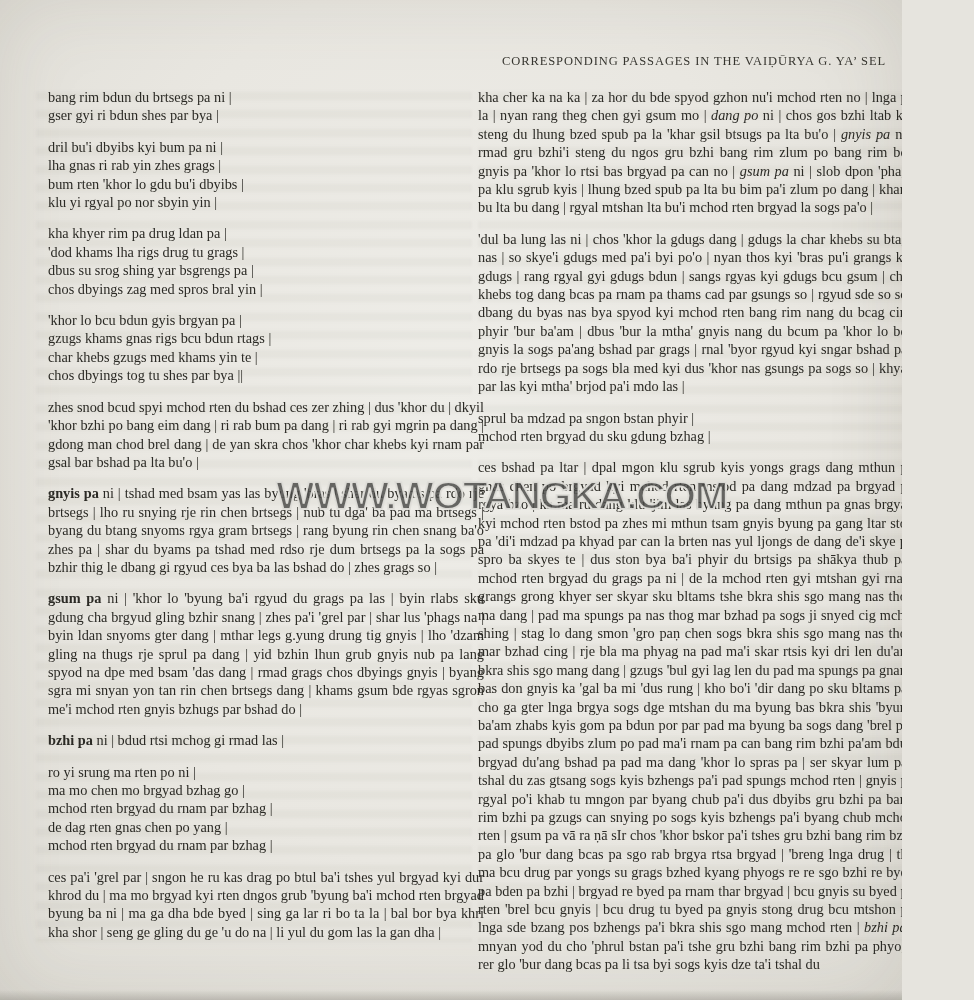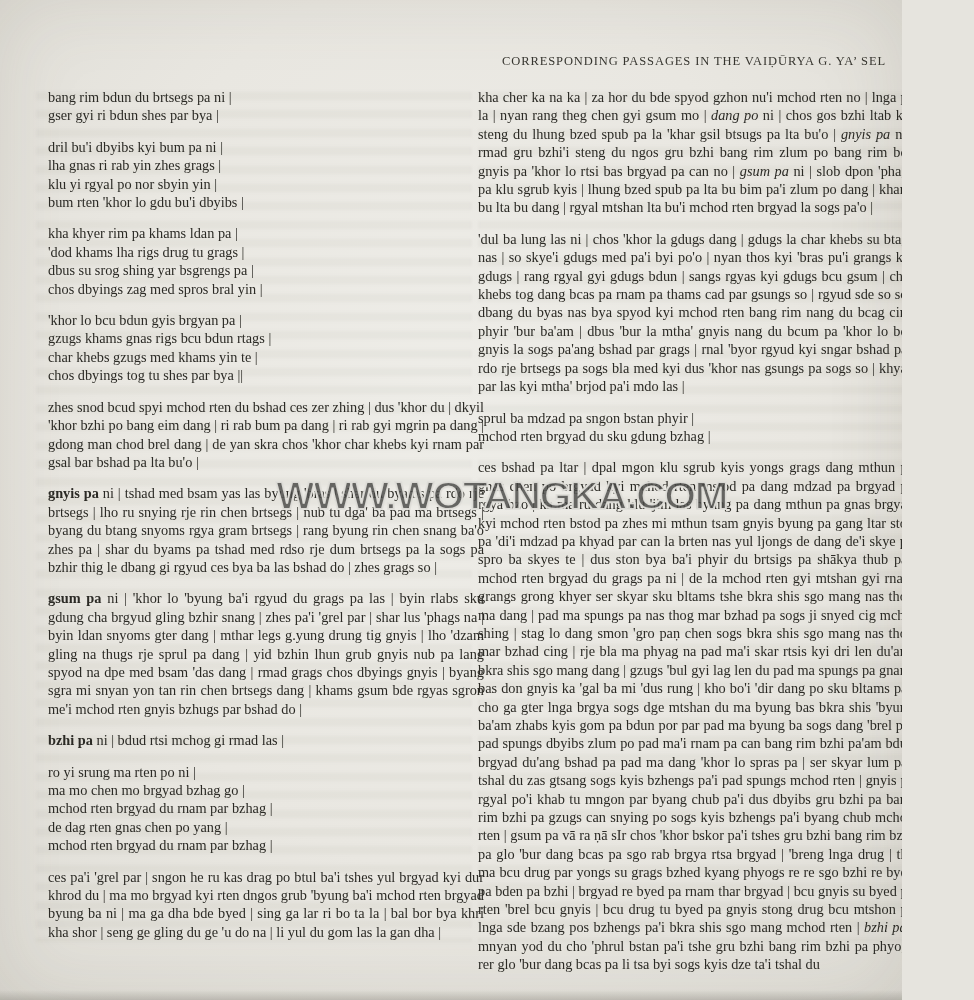--- a/index.html
+++ b/index.html
@@ -97,25 +97,25 @@
   <div class="running-head">CORRESPONDING PASSAGES IN THE VAIḌŪRYA G. YA’ SEL</div>
 
   <div class="col col-left">
       <div class="verse">
         <div class="vline">bang rim bdun du brtsegs pa ni |</div>
         <div class="vline">gser gyi ri bdun shes par bya |</div>
       </div>
       <div class="verse">
         <div class="vline">dril bu'i dbyibs kyi bum pa ni |</div>
         <div class="vline">lha gnas ri rab yin zhes grags |</div>
+        <div class="vline">bum rten 'khor lo gdu bu'i dbyibs |</div>
         <div class="vline">klu yi rgyal po nor sbyin yin |</div>
-        <div class="vline">bum rten 'khor lo gdu bu'i dbyibs |</div>
       </div>
       <div class="verse">
-        <div class="vline">kha khyer rim pa khams ldan pa |</div>
+        <div class="vline">kha khyer rim pa drug ldan pa |</div>
         <div class="vline">'dod khams lha rigs drug tu grags |</div>
         <div class="vline">dbus su srog shing yar bsgrengs pa |</div>
         <div class="vline">chos dbyings zag med spros bral yin |</div>
       </div>
       <div class="verse">
         <div class="vline">'khor lo bcu bdun gyis brgyan pa |</div>
         <div class="vline">gzugs khams gnas rigs bcu bdun rtags |</div>
         <div class="vline">char khebs gzugs med khams yin te |</div>
         <div class="vline">chos dbyings tog tu shes par bya ||</div>
       </div>

